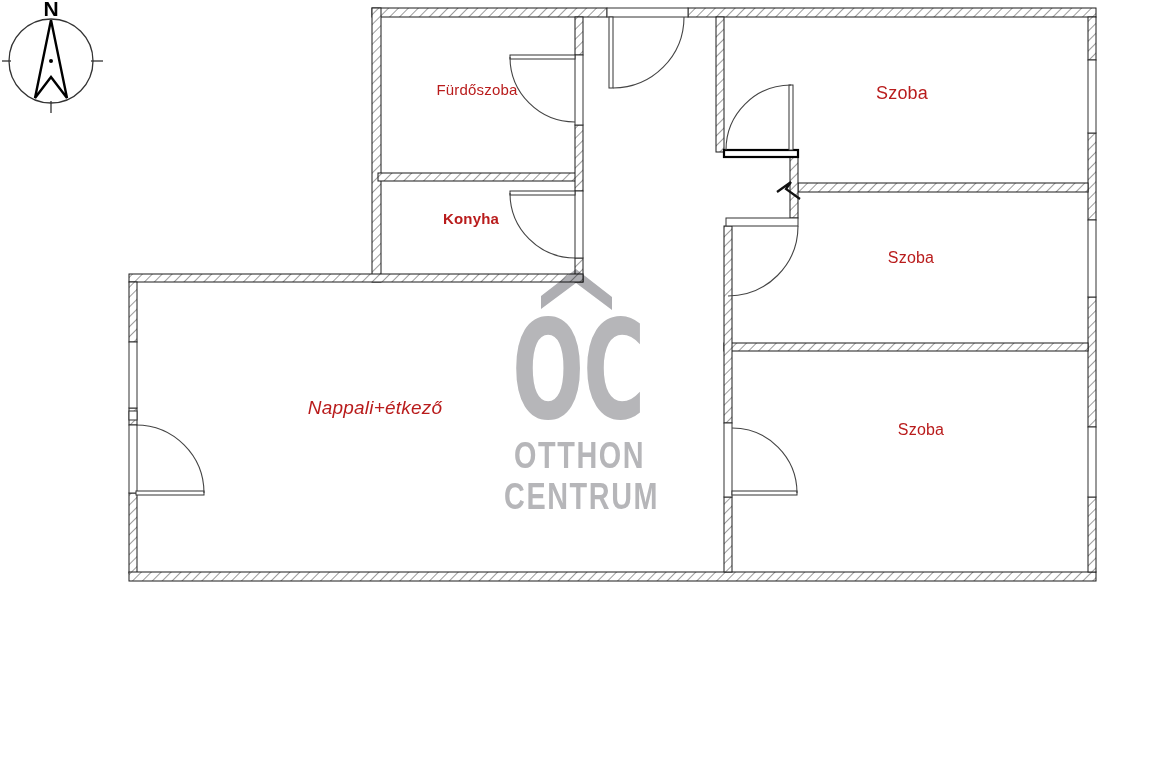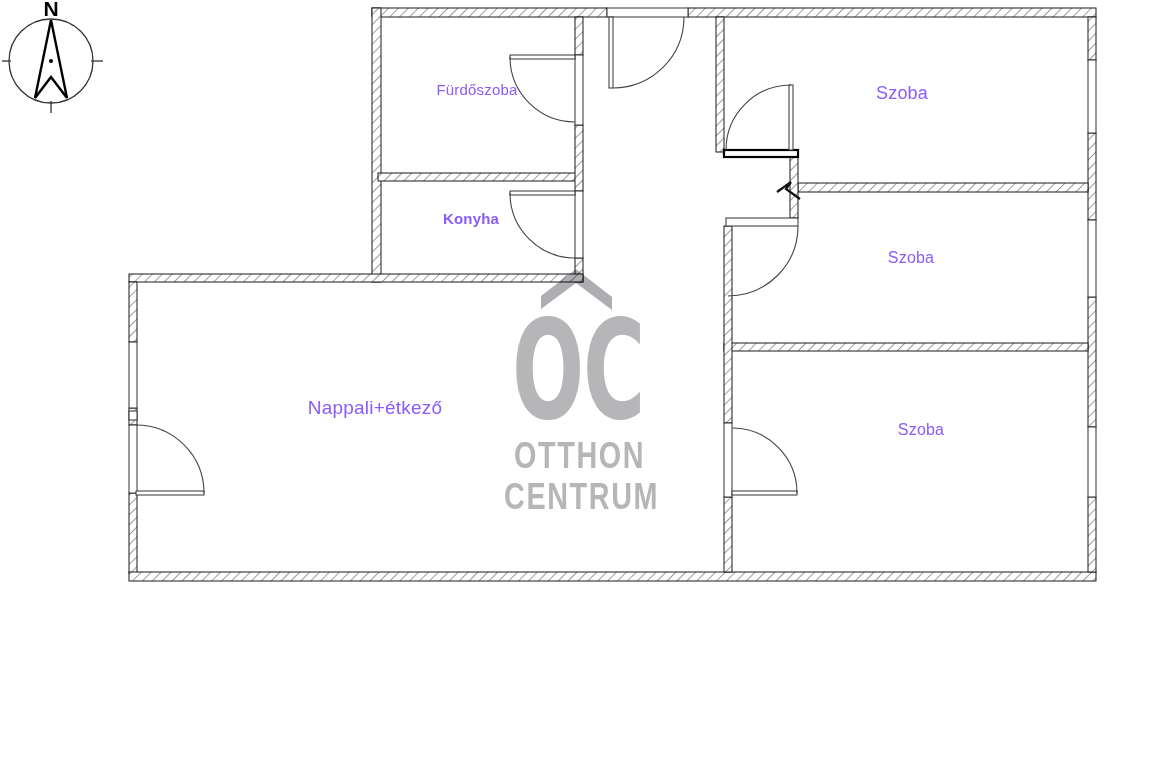--- a/index.html
+++ b/index.html
@@ -5,23 +5,23 @@
   html,body{margin:0;padding:0;background:#fff;}
   #stage{
     position:relative;width:1152px;height:768px;background:#ffffff;
     font-family:"Liberation Sans",sans-serif;overflow:hidden;
   }
   svg{display:block;}
   .abs{position:absolute;}
   
   .room-label{
     position:absolute;transform:translateX(-50%);
-    color:#8b5cf6;white-space:nowrap;letter-spacing:0.2px;
+    color:#b91c1c;white-space:nowrap;letter-spacing:0.2px;
   }
-  .fs15{font-size:15px;} .fs16{font-size:16px;} .fs18{font-size:18px;} .fs19{font-size:19px;}
+  .fs15{font-size:15px;} .fs16{font-size:16px;} .fs18{font-size:18px;} .fs19{font-size:19px;font-style:italic;}
   
   #watermark{position:absolute;left:0;top:8px;width:968px;height:768px;
     mix-blend-mode:multiply;pointer-events:none;}
   .wm-text{position:absolute;color:#b6b6b9;line-height:1;transform-origin:left top;
     font-family:"Liberation Sans",sans-serif;}
   #wm-oc{left:512px;top:294px;font-size:137px;font-weight:bold;
     font-family:"DejaVu Sans",sans-serif;transform:scaleX(0.62);letter-spacing:-2px;}
   #wm-l1{left:514px;top:430px;font-size:36px;font-weight:bold;letter-spacing:2px;transform:scaleX(0.80);}
   #wm-l2{left:504px;top:471px;font-size:36px;font-weight:bold;letter-spacing:2px;transform:scaleX(0.80);}
   

